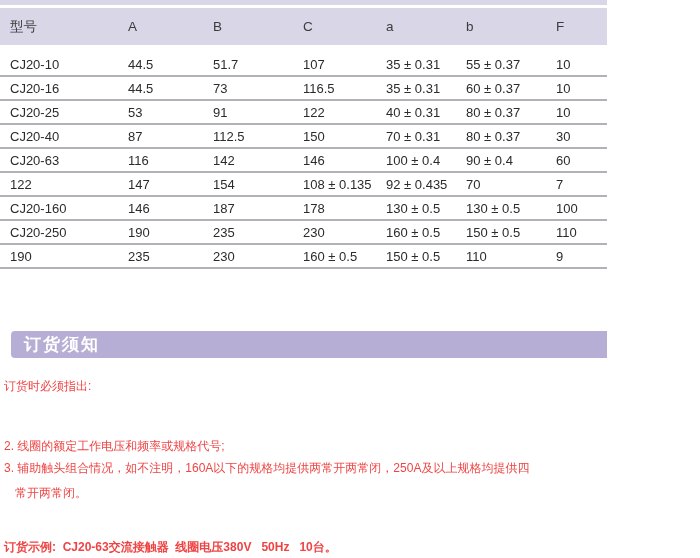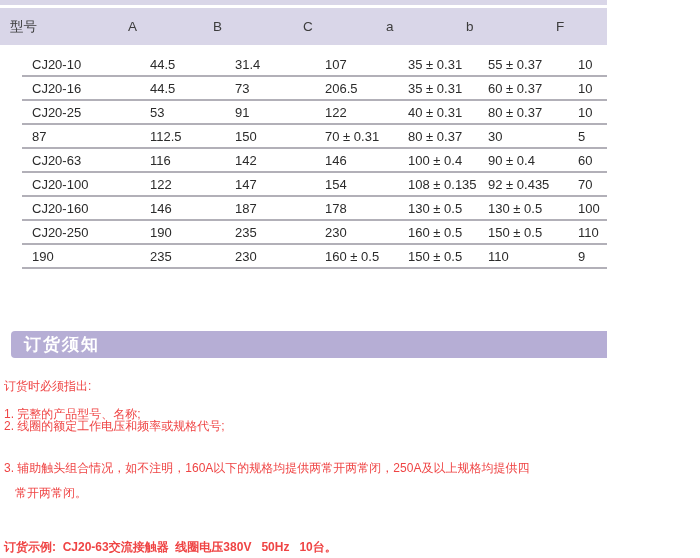--- a/index.html
+++ b/index.html
@@ -33,21 +33,21 @@
     grid-template-columns: 118px 85px 90px 83px 80px 90px 89px 1fr;
     padding-left: 10px;
     align-items: center;
   }
   .thead {
     height: 37px;
     background: #d9d6e8;
     font-size: 13.5px;
     color: #3c3c3c;
   }
-  .tbody { margin-top: 8px; padding-left: 22px; }
+  .tbody { margin-top: 8px; }
   .trow {
     height: 24px;
     border-bottom: 2px solid #b2b0b8;
     font-size: 13px;
     color: #2b2b2b;
   }
   .cell { display: block; white-space: nowrap; }
 
   
   .section-banner {
@@ -72,21 +72,21 @@
     position: absolute;
     left: 4px;
     width: 692px;
     font-size: 12px;
     color: #ef4444;
     white-space: pre-wrap;
     line-height: 20px;
   }
   .note-0 { top: 376px; }
   .note-1 { top: 404px; }
-  .note-2 { top: 416px; }
+  .note-2 { top: 436px; }
   .note-3 { top: 458px; }
   .note-4 { top: 483px; left: 15px; }
   .note-5 { top: 509px; }
   .note-6 { top: 537px; font-weight: bold; }
 </style>
 </head>
 <body>
 
 <div class="page">
 
@@ -100,68 +100,68 @@
       <span class="cell">C</span>
       <span class="cell">a</span>
       <span class="cell">b</span>
       <span class="cell">F</span>
       <span class="cell">Φ</span>
     </div>
     <div class="tbody">
         <div class="trow">
           <span class="cell">CJ20-10</span>
           <span class="cell">44.5</span>
-          <span class="cell">31.4</span>
+          <span class="cell">51.7</span>
           <span class="cell">107</span>
           <span class="cell">35 ± 0.31</span>
           <span class="cell">55 ± 0.37</span>
           <span class="cell">10</span>
           <span class="cell">5</span>
         </div>
         <div class="trow">
           <span class="cell">CJ20-16</span>
           <span class="cell">44.5</span>
           <span class="cell">73</span>
-          <span class="cell">206.5</span>
+          <span class="cell">116.5</span>
           <span class="cell">35 ± 0.31</span>
           <span class="cell">60 ± 0.37</span>
           <span class="cell">10</span>
           <span class="cell">5</span>
         </div>
         <div class="trow">
           <span class="cell">CJ20-25</span>
           <span class="cell">53</span>
           <span class="cell">91</span>
           <span class="cell">122</span>
           <span class="cell">40 ± 0.31</span>
           <span class="cell">80 ± 0.37</span>
           <span class="cell">10</span>
           <span class="cell">5</span>
         </div>
         <div class="trow">
+          <span class="cell">CJ20-40</span>
           <span class="cell">87</span>
           <span class="cell">112.5</span>
           <span class="cell">150</span>
           <span class="cell">70 ± 0.31</span>
           <span class="cell">80 ± 0.37</span>
           <span class="cell">30</span>
           <span class="cell">5</span>
         </div>
         <div class="trow">
           <span class="cell">CJ20-63</span>
           <span class="cell">116</span>
           <span class="cell">142</span>
           <span class="cell">146</span>
           <span class="cell">100 ± 0.4</span>
           <span class="cell">90 ± 0.4</span>
           <span class="cell">60</span>
           <span class="cell">5.8</span>
         </div>
         <div class="trow">
-          <span class="cell">CJ20-100</span>
           <span class="cell">122</span>
           <span class="cell">147</span>
           <span class="cell">154</span>
           <span class="cell">108 ± 0.135</span>
           <span class="cell">92 ± 0.435</span>
           <span class="cell">70</span>
           <span class="cell">7</span>
         </div>
         <div class="trow">
           <span class="cell">CJ20-160</span>
@@ -193,19 +193,18 @@
           <span class="cell">9</span>
         </div>
       </div>
   </div>
 
   <div class="section-banner">
     <span class="title">订货须知</span>
   </div>
 
   <div class="note note-0">订货时必须指出:</div>
-  <div class="note note-1">1. 完整的产品型号、名称;</div>
   <div class="note note-2">2. 线圈的额定工作电压和频率或规格代号;</div>
   <div class="note note-3">3. 辅助触头组合情况，如不注明，160A以下的规格均提供两常开两常闭，250A及以上规格均提供四</div>
   <div class="note note-4">常开两常闭。</div>
   <div class="note note-6">订货示例:  CJ20-63交流接触器  线圈电压380V   50Hz   10台。</div>
 
 </div>
 
 </body></html>

